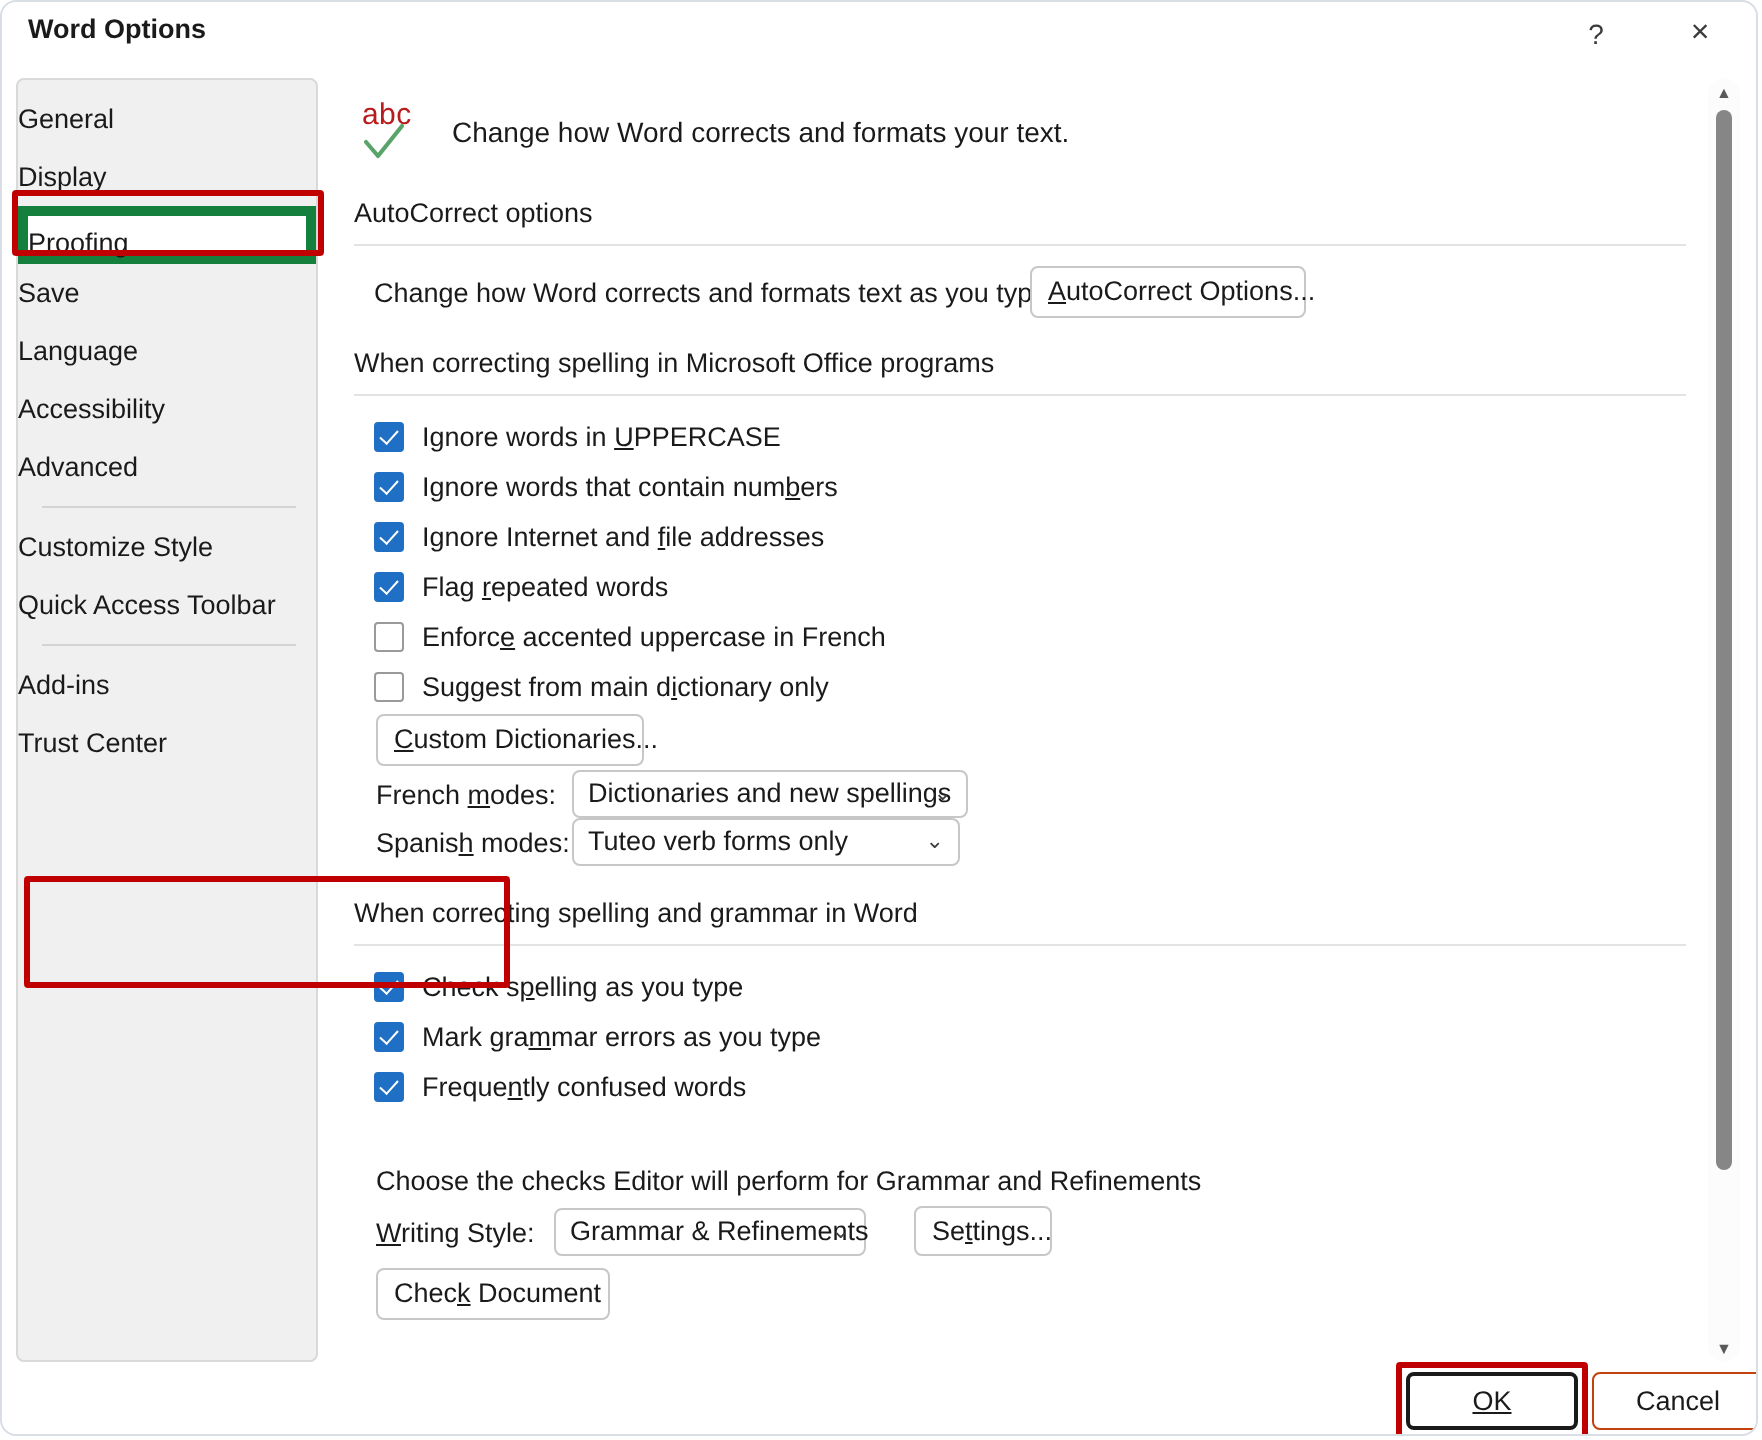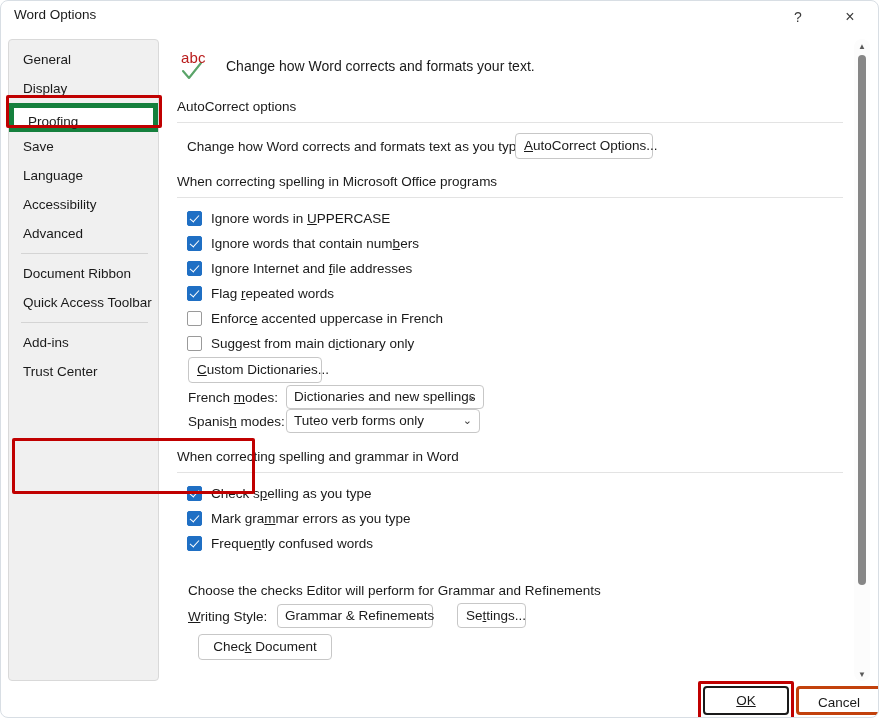--- a/index.html
+++ b/index.html
@@ -36,20 +36,21 @@
     left: 0; top: 0;
     width: 879px;
     height: 31px;
   }
   .title-text {
     position: absolute;
     left: 13px; top: 6px;
     font-size: 13.5px;
     color: #1a1a1a;
     white-space: nowrap;
+    font-weight: bold;
   }
   .win-btn {
     position: absolute;
     top: 0;
     width: 40px;
     height: 31px;
     display: flex;
     align-items: center;
     justify-content: center;
     color: #3b3b3b;
@@ -66,21 +67,20 @@
     height: 642px;
     background: #f0f0f0;
     border: 1px solid #d9d9d9;
     border-radius: 4px;
     box-sizing: border-box;
     padding-top: 5px;
   }
   .side-item {
     height: 29px;
     line-height: 29px;
-    padding-left: 14px;
     font-size: 13.5px;
     color: #1a1a1a;
     white-space: nowrap;
     cursor: default;
     box-sizing: border-box;
   }
   .side-item.selected {
     background: #ffffff;
     border: 5px solid #15803d;
     line-height: 27px;
@@ -292,21 +292,21 @@
 
   
   .footer-btn {
     position: absolute;
     width: 86px;
     height: 29px;
     line-height: 27px;
     text-align: center;
     font-size: 13.5px;
     background: #ffffff;
-    border: 3px solid #c2410c;
+    border: 1px solid #c2410c;
     border-radius: 4px;
     box-sizing: border-box;
     color: #1a1a1a;
     cursor: default;
     white-space: nowrap;
   }
   .btn-ok {
     left: 702px; top: 685px;
     border: 2px solid #1a1a1a;
     line-height: 25px;
@@ -337,21 +337,21 @@
 
   <div class="sidebar">
     <div class="side-item">General</div>
     <div class="side-item">Display</div>
     <div class="side-item selected">Proofing</div>
     <div class="side-item">Save</div>
     <div class="side-item">Language</div>
     <div class="side-item">Accessibility</div>
     <div class="side-item">Advanced</div>
     <div class="side-sep"></div>
-    <div class="side-item">Document Ribbon</div>
+    <div class="side-item">Customize Style</div>
     <div class="side-item">Quick Access Toolbar</div>
     <div class="side-sep"></div>
     <div class="side-item">Add-ins</div>
     <div class="side-item">Trust Center</div>
   </div>
   <div class="hl-proofing"></div>
 
   <div class="content">
 
     <div class="hdr-row">
@@ -429,21 +429,21 @@
 
     <div class="lbl" style="left:17px; top:544px">Choose the checks Editor will perform for Grammar and Refinements</div>
 
     <div class="lbl" style="left:17px; top:570px"><span class="ul">W</span>riting Style:</div>
     <div class="ddl" style="left:106px; top:565px; width:156px">
       <span class="ddl-val">Grammar &amp; Refinements</span>
       <span class="chev">⌄</span>
     </div>
     <div class="btn" style="left:286px; top:564px; width:69px; height:25px; line-height:23px">Se<span class="ul">t</span>tings...</div>
 
-    <div class="btn" style="left:27px; top:595px; width:134px">Chec<span class="ul">k</span> Document</div>
+    <div class="btn" style="left:17px; top:595px; width:117px">Chec<span class="ul">k</span> Document</div>
 
   </div>
 
   <div class="hl-spellgram"></div>
 
   <div class="scrollbar">
     <div class="sb-arrow sb-up">▲</div>
     <div class="sb-thumb"></div>
     <div class="sb-arrow sb-down">▼</div>
   </div>

